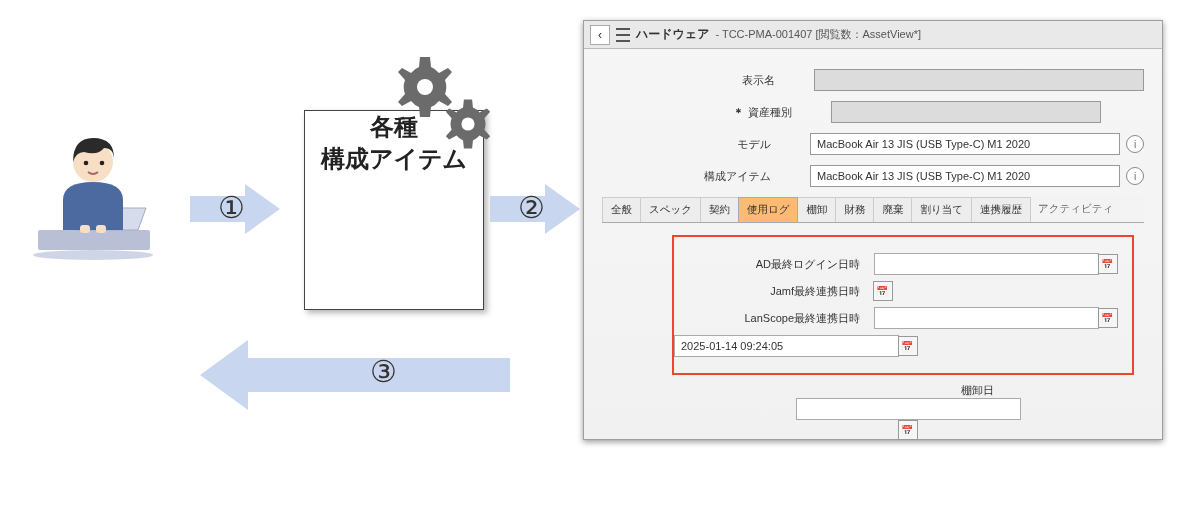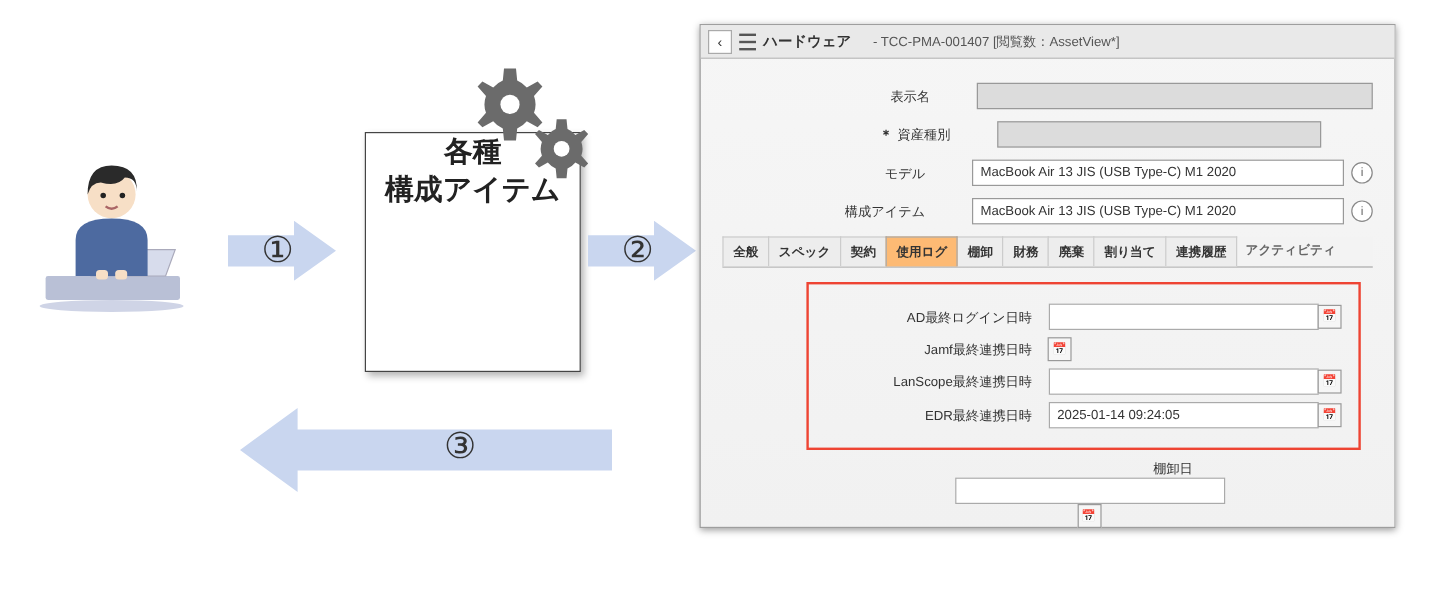--- a/index.html
+++ b/index.html
@@ -28,36 +28,36 @@
   .gears { position: absolute; left: 390px; top: 52px; width: 120px; height: 120px; }
 
   
   .app-panel { position: absolute; right: 35px; top: 20px; width: 580px; height: 420px; background: linear-gradient(#f6f6f6,#f1f1f1); border: 1px solid #9e9e9e; box-shadow: 0 2px 6px rgba(0,0,0,.4); font-size: 11px; color: #333; }
 
   .app-header { height: 28px; background: #e9e9e9; border-bottom: 1px solid #bbb; display: flex; align-items: center; padding: 0 6px; gap: 6px; }
   .app-header .back { width: 20px; height: 20px; border: 1px solid #aaa; display:flex;align-items:center;justify-content:center; font-size:12px; cursor:pointer; background:#fff;}
   .app-header .menu-ico { width: 14px; height: 14px; display:flex; flex-direction:column; justify-content:space-between; }
   .app-header .menu-ico span { height:2px; background:#555; }
   .app-header .title { font-weight:700; font-size:12px; }
-  .app-header .subtitle { font-size:11px; color:#555; margin-left:12px;}
+  .app-header .subtitle { font-size:11px; color:#555; margin-left:0;}
 
   .form-area { padding: 20px 18px 6px; }
   .frow { display:flex; align-items:center; margin-bottom:10px; }
   .frow .lbl { width: 190px; text-align:right; padding-right:0; font-size:11px; color:#333; white-space:nowrap;}
   .frow .lbl .req { font-weight:700; margin-right:4px; font-family:monospace;}
   .frow .fld { flex:1; display:flex; align-items:center; gap:6px;padding-left:39px; }
   .frow .inp { height:22px; border:1px solid #999; background:#fff; padding:0 6px; font-size:11px; display:flex; align-items:center; }
   .frow .inp.shaded { background:#dcdcdc; }
   .inp-w1 { width: 330px !important; }
   .inp-w1b { width: 270px !important; }
   .inp-w2 { width: 310px !important; }
   .frow .info { width:18px; height:18px; border:1px solid #888; border-radius:50%; display:flex; align-items:center; justify-content:center; font-size:10px; color:#666; cursor:pointer; background:#fff; }
 
   .tabs { display:flex; border-bottom:1px solid #aaa; background:#f3f3f3; margin-top:4px; font-size:10.5px; }
-  .tabs .tab { padding:5px 8px; border:1px solid #ccc; border-bottom:none; background:#ededed; margin-right:-1px; cursor:pointer; white-space:nowrap;font-weight:bold; }
+  .tabs .tab { padding:5px 8px; border:1px solid #ccc; border-bottom:none; background:#ededed; margin-right:-1px; cursor:pointer; white-space:nowrap; }
   .tabs .tab.active { background:#fdba74; border-color:#aaa; position:relative; }
   .tabs .tab.last { background:transparent; border:none; color:#666; cursor:default; }
 
   .tab-body { padding: 10px 0 12px; }
   .log-group { border:2px solid #e43; padding:10px 0; margin: 2px 10px 6px 70px; }
   .lrow { display:flex; align-items:center; margin: 6px 0; }
   .lrow .llbl { width: 200px; text-align:right; padding-right:14px; font-size:11px; }
   .lrow .linp { width: 225px; height:22px; border:1px solid #aaa; background:#fff; padding:0 6px; font-size:11px; display:flex; align-items:center; }
   .lrow .cal { width:20px; height:20px; border:1px solid #999; margin-left:-1px; background:#f6f6f6; display:flex;align-items:center;justify-content:center; font-size:10px; cursor:pointer; }
 
@@ -199,21 +199,20 @@
         <div class="lrow">
           <div class="llbl">Jamf最終連携日時</div>
           <div class="cal">📅</div>
         </div>
         <div class="lrow">
           <div class="llbl">LanScope最終連携日時</div>
           <div class="linp"></div>
           <div class="cal">📅</div>
         </div>
         <div class="lrow">
-          <div class="llbl">EDR最終連携日時</div>
           <div class="linp">2025-01-14 09:24:05</div>
           <div class="cal">📅</div>
         </div>
       </div>
       <div class="below-row">
         <div class="llbl">棚卸日</div>
         <div class="linp"></div>
         <div class="cal">📅</div>
       </div>
     </div>

